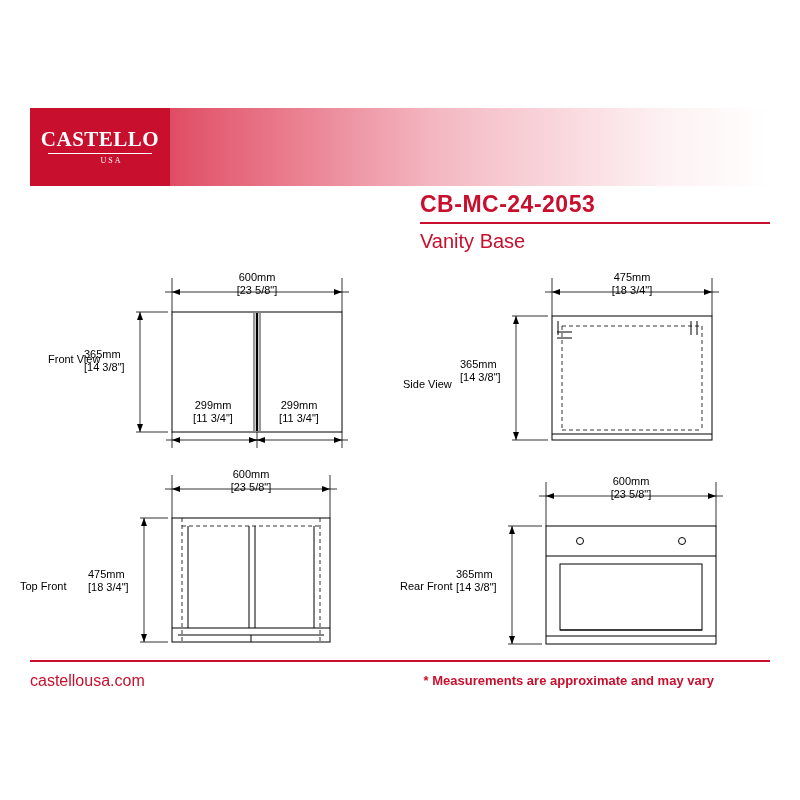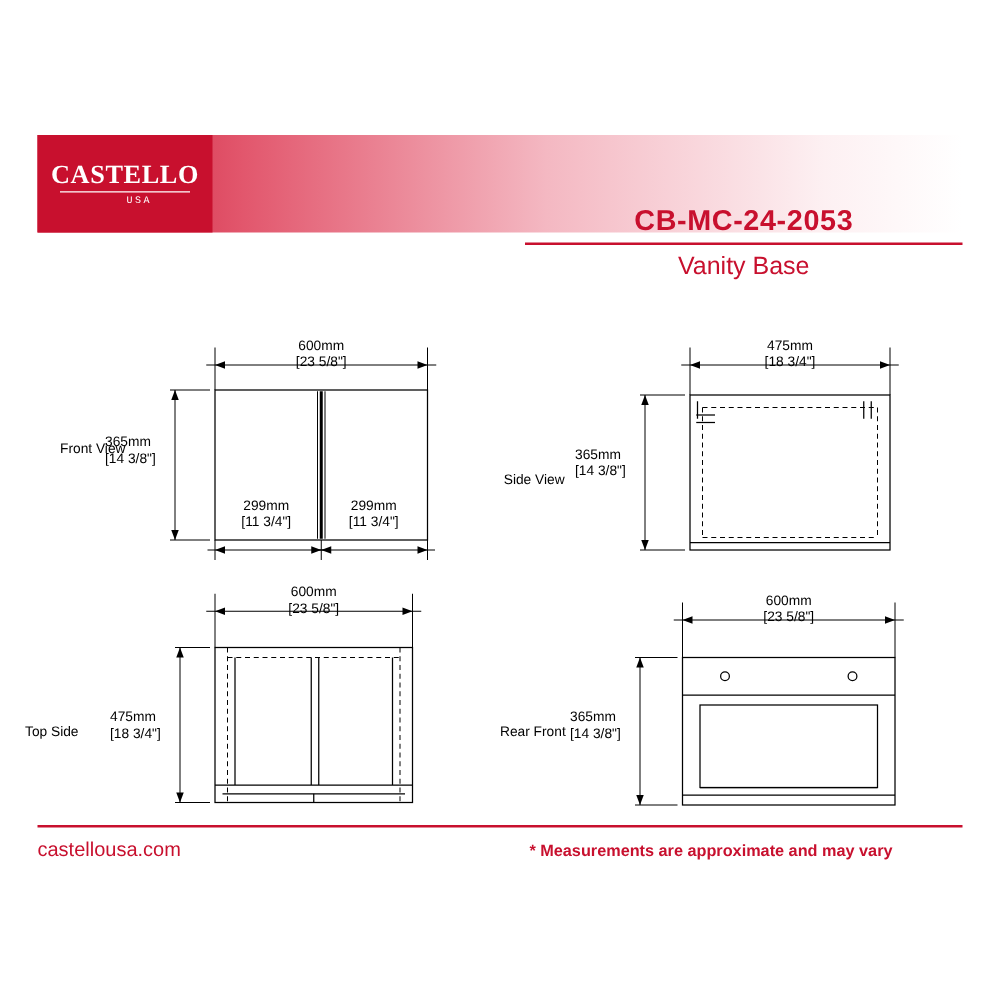--- a/index.html
+++ b/index.html
@@ -50,31 +50,30 @@
     letter-spacing: 0.5px;
     line-height: 1;
   }
   .logo-rule {
     width: 104px;
     height: 1px;
     background: #ffffff;
     margin: 3px 0 2px 0;
   }
   .logo-sub {
-    font-family: Liberation Mono, monospace;
+    font-family: Liberation Serif, serif;
     font-size: 8px;
     letter-spacing: 2px;
     margin-left: 23px;
   }
   .title-block {
     position: absolute;
     left: 420px;
-    top: 164px;
+    top: 192px;
     width: 350px;
-    text-align: center;
     color: #c8102e;
   }
   .title-main {
     font-size: 23px;
     font-weight: bold;
     letter-spacing: 0.5px;
     line-height: 1.1;
   }
   .title-rule {
     width: 350px;
@@ -293,21 +292,21 @@
     <div class="dim-text" style="left:191px;top:28px;width:120px;">
       <span>600mm</span><br>
       <span>[23 5/8"]</span>
     </div>
 
     <div class="dim-text" style="left:88px;top:128px;width:52px;text-align:left;">
       <span>475mm</span><br>
       <span>[18 3/4"]</span>
     </div>
 
-    <div class="view-label" style="left:20px;top:140px;">Top Side</div>
+    <div class="view-label" style="left:20px;top:140px;">Top Front</div>
   </div>
 
   <div class="view" style="left:400px;top:440px;width:400px;height:230px;">
     <svg class="draw" width="400" height="230">
 
       <line class="ln-thin" x1="146" y1="42" x2="146" y2="86"></line>
       <line class="ln-thin" x1="316" y1="42" x2="316" y2="86"></line>
       <line class="ln-thin" x1="139" y1="56" x2="323" y2="56"></line>
       <polygon points="146,56 154,53 154,59" fill="#000"></polygon>
       <polygon points="316,56 308,53 308,59" fill="#000"></polygon>

